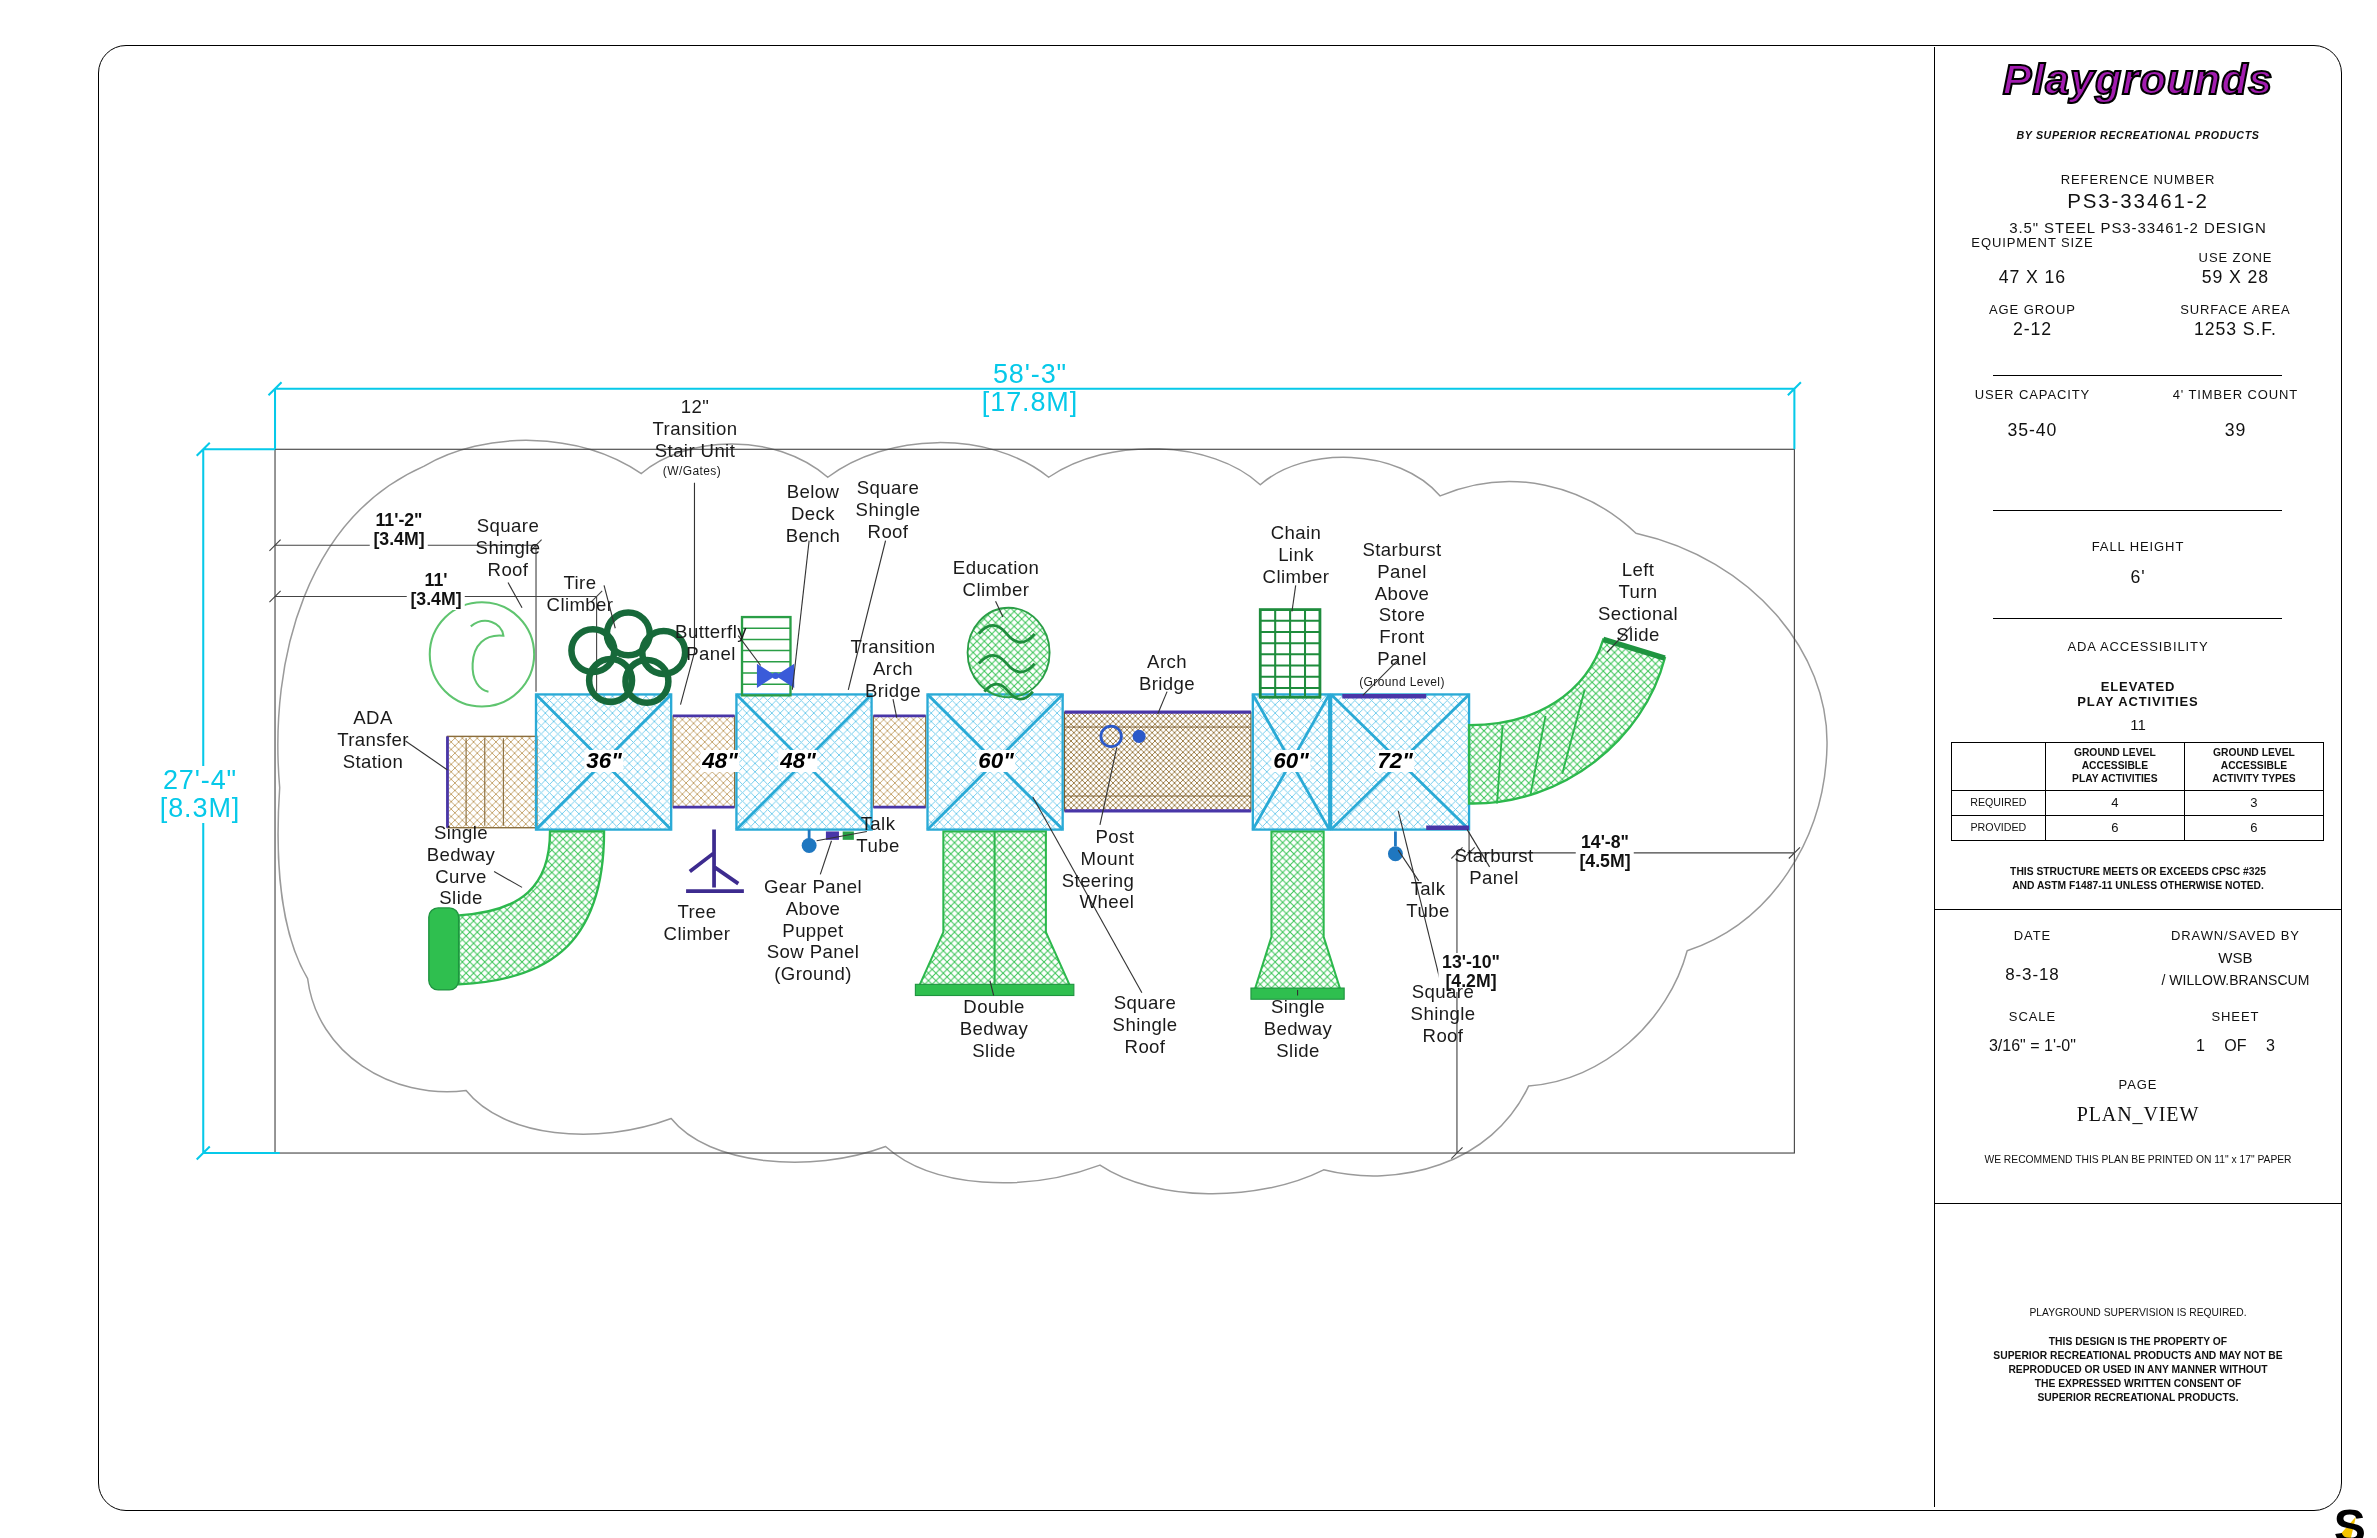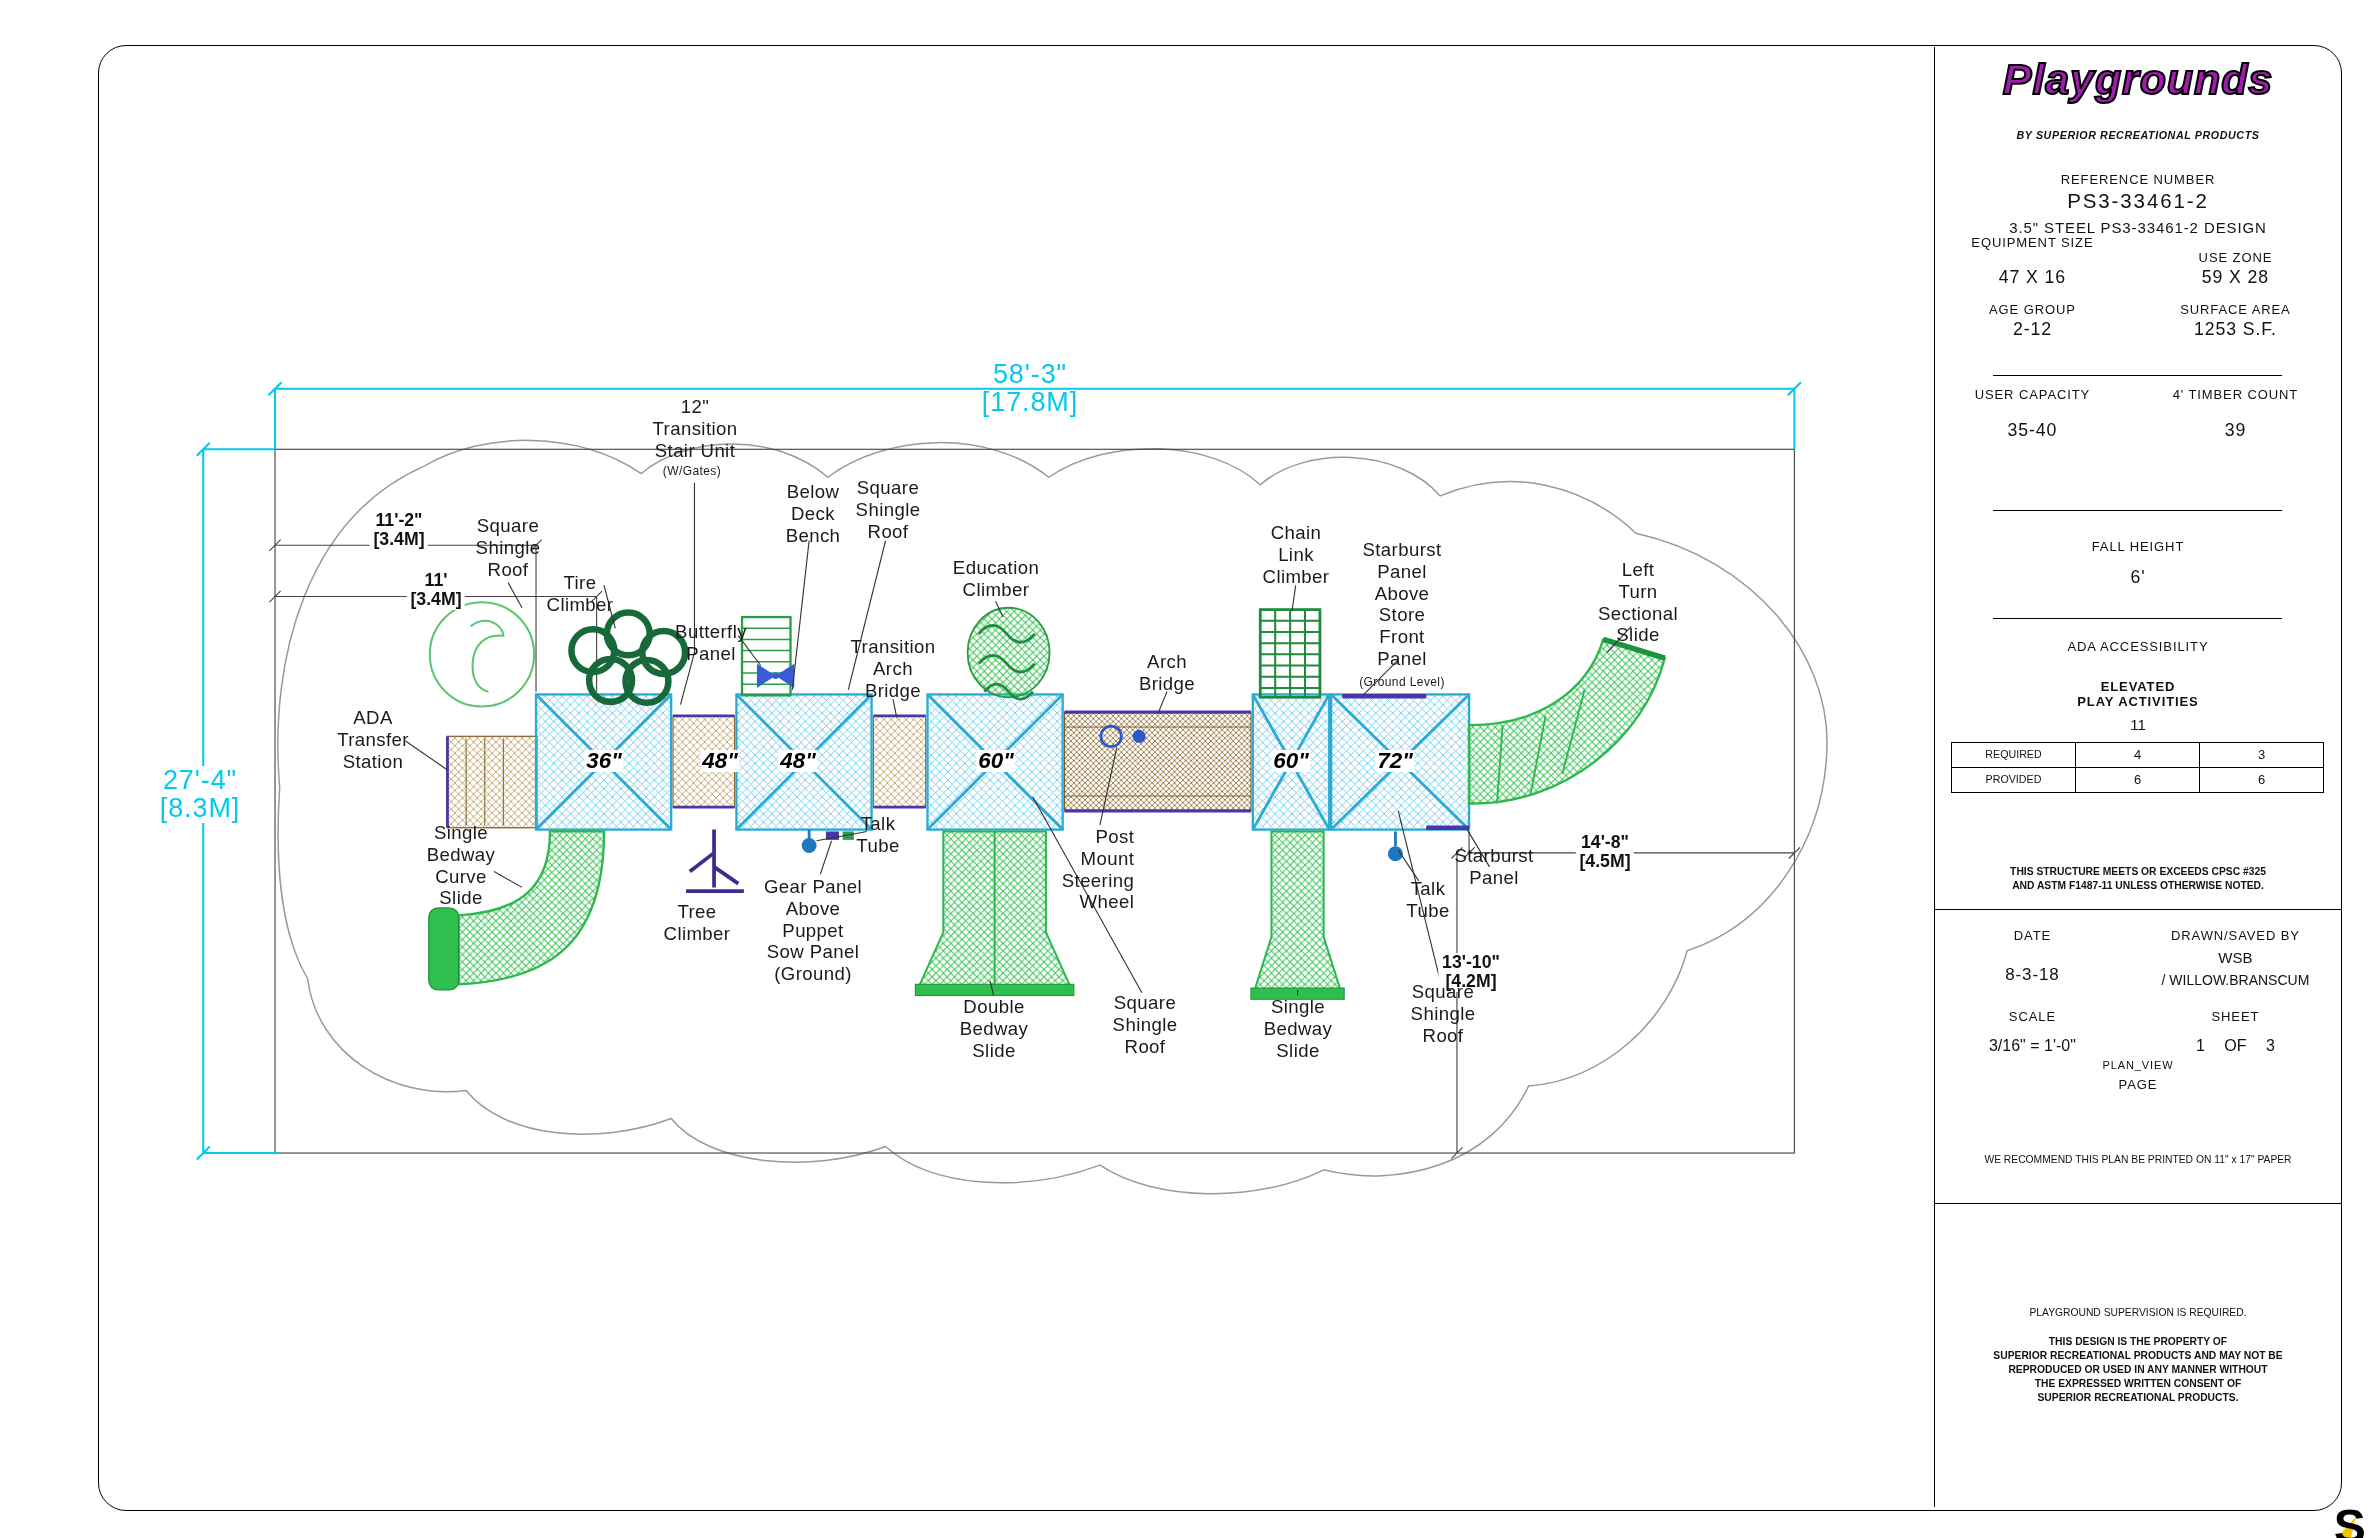--- a/index.html
+++ b/index.html
@@ -387,20 +387,29 @@
     <div class="hr" style="top:571px;"></div>
 
     <div class="abs ctr plabel" style="top:592px;">ADA ACCESSIBILITY</div>
 
     <div class="abs ctr plabel pre" style="top:632px;">ELEVATED
 PLAY ACTIVITIES</div>
     <div class="abs ctr" style="top:669px;font-size:15px;">11</div>
 
     <table class="acc abs" style="top:695px;left:16px;">
       <tbody>
+          <tr style="height:48px;">
+        <td style="width:89px;"></td>
+        <td class="pre">GROUND LEVEL
+ACCESSIBLE
+PLAY ACTIVITIES</td>
+        <td class="pre">GROUND LEVEL
+ACCESSIBLE
+ACTIVITY TYPES</td>
+      </tr>
       <tr style="height:25px;">
         <td class="rowlab">REQUIRED</td>
         <td class="val">4</td>
         <td class="val">3</td>
       </tr>
       <tr style="height:25px;">
         <td class="rowlab">PROVIDED</td>
         <td class="val">6</td>
         <td class="val">6</td>
       </tr>
@@ -417,21 +426,21 @@
     <div class="abs col-l" style="top:918px;font-size:17px;letter-spacing:0.9px;">8-3-18</div>
     <div class="abs col-r" style="top:902px;font-size:15px;">WSB</div>
     <div class="abs col-r" style="top:925px;font-size:14px;">/ WILLOW.BRANSCUM</div>
 
     <div class="abs col-l plabel" style="top:962px;">SCALE</div>
     <div class="abs col-r plabel" style="top:962px;">SHEET</div>
     <div class="abs col-l" style="top:990px;font-size:16px;">3/16" = 1'-0"</div>
     <div class="abs col-r" style="top:990px;font-size:16px;word-spacing:15px;">1 OF 3</div>
 
     <div class="abs ctr plabel" style="top:1030px;">PAGE</div>
-    <div class="abs ctr" style="top:1012px;font-size:11px;letter-spacing:0.9px;">PLAN_VIEW</div>
+    <div class="abs ctr" style="top:1056px;font-size:20px;letter-spacing:0.9px;font-family:Liberation Serif, serif;">PLAN_VIEW</div>
 
     <div class="abs ctr smallnote" style="top:1106px;">WE RECOMMEND THIS PLAN BE PRINTED ON 11" x 17" PAPER</div>
 
     <div class="fullhr" style="top:1156px;"></div>
 
     <div class="abs ctr smallnote" style="top:1259px;">PLAYGROUND SUPERVISION IS REQUIRED.</div>
     <div class="abs ctr smallnote pre" style="top:1288px;">THIS DESIGN IS THE PROPERTY OF
 SUPERIOR RECREATIONAL PRODUCTS AND MAY NOT BE
 REPRODUCED OR USED IN ANY MANNER WITHOUT
 THE EXPRESSED WRITTEN CONSENT OF

